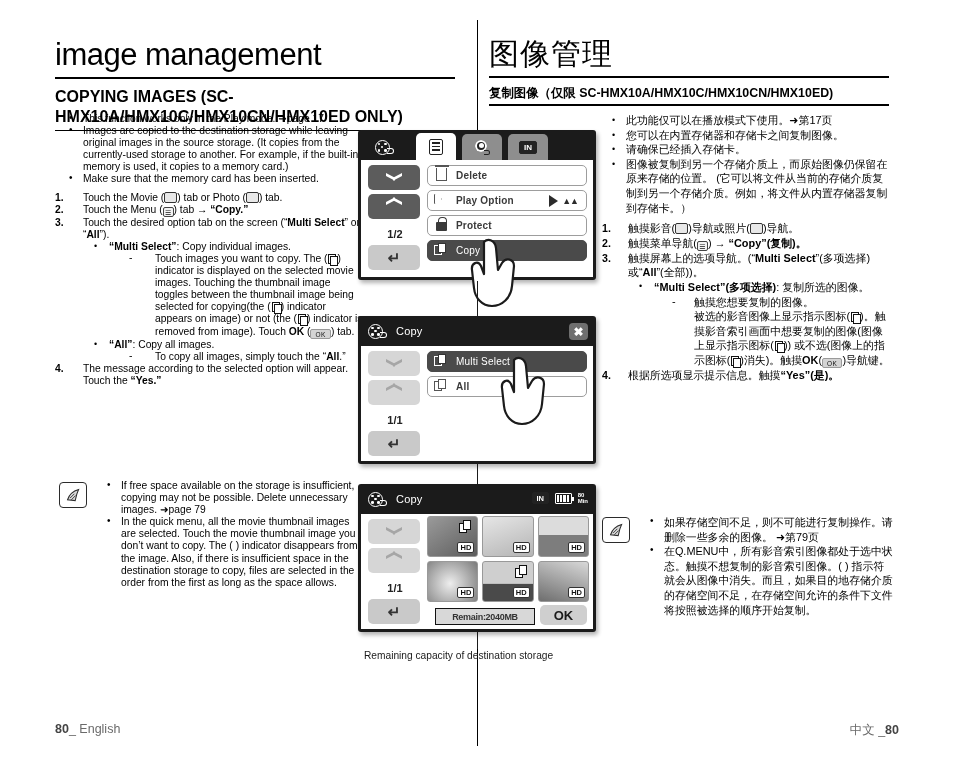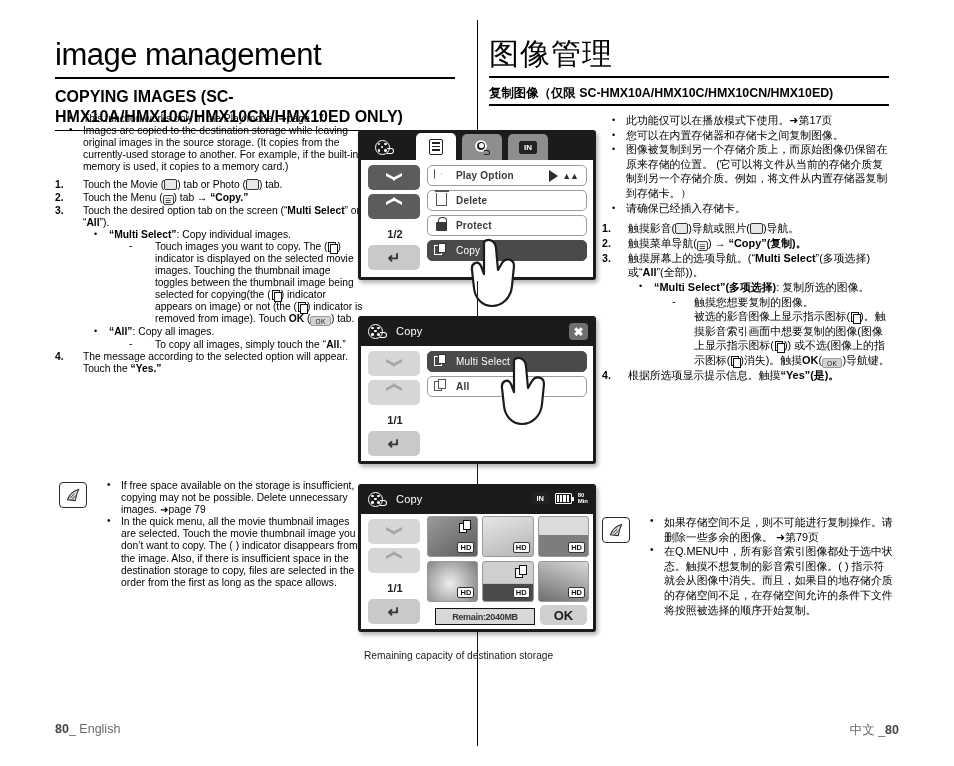--- a/index.html
+++ b/index.html
@@ -311,20 +311,21 @@
     <h1 class="big-title">image management</h1>
     <div class="rule"></div>
     <h2 class="sub-title">COPYING IMAGES (SC-HMX10A/HMX10C/HMX10CN/HMX10ED ONLY)</h2>
     <div class="sub-rule"></div>
   </div>
 
   <div class="body-en">
     <ul class="bul">
       <li>This function works only in the Play mode. ➜page 17</li>
       <li>Images are copied to the destination storage while leaving original images in the source storage. (It copies from the currently-used storage to another. For example, if the built-in memory is used, it copies to a memory card.)</li>
+      <li>Make sure that the memory card has been inserted.</li>
     </ul>
 
     <ol class="nums">
       <li>
         <span>Touch the Movie (</span><span class="gl film"></span><span>) tab or Photo (</span><span class="gl photo"></span><span>) tab.</span>
       </li>
       <li>
         <span>Touch the Menu (</span><span class="chip">☰</span><span>) tab → </span><b>“Copy.”</b>
       </li>
       <li>
@@ -367,22 +368,22 @@
     <h1 class="big-title cn">图像管理</h1>
     <div class="rule"></div>
     <h2 class="sub-title cn">复制图像（仅限 SC-HMX10A/HMX10C/HMX10CN/HMX10ED)</h2>
     <div class="sub-rule"></div>
   </div>
 
   <div class="body-cn">
     <ul class="bul">
       <li>此功能仅可以在播放模式下使用。➜第17页</li>
       <li>您可以在内置存储器和存储卡之间复制图像。</li>
+      <li>请确保已经插入存储卡。</li>
       <li>图像被复制到另一个存储介质上，而原始图像仍保留在原来存储的位置。 (它可以将文件从当前的存储介质复制到另一个存储介质。例如，将文件从内置存储器复制到存储卡。）</li>
-      <li>请确保已经插入存储卡。</li>
     </ul>
 
     <ol class="nums">
       <li>
         <span>触摸影音(</span><span class="gl film"></span><span>)导航或照片(</span><span class="gl photo"></span><span>)导航。</span>
       </li>
       <li>
         <span>触摸菜单导航(</span><span class="chip">☰</span><span>) → </span><b>“Copy”(复制)。</b>
       </li>
       <li>
@@ -456,35 +457,35 @@
             <div class="chev down"></div>
           </div>
         <div class="pagecount">1/2</div>
         <div class="navbtn back">
             <span class="backarrow">↵</span>
           </div>
       </div>
       <div class="menucol" style="top:5px;">
         <div class="menuitem">
           <div class="mi-icon">
+              <div class="ic-trash"></div>
+            </div>
+          <span class="mi-label">Delete</span>
+        </div>
+        <div class="menuitem">
+          <div class="mi-icon">
               <div class="ic-play">
                 <div class="o"></div>
               </div>
             </div>
           <span class="mi-label">Play Option</span>
           <span class="mi-right">
             <span class="play-tri"></span>
             <span class="play-mm">▲▲</span>
           </span>
-        </div>
-        <div class="menuitem">
-          <div class="mi-icon">
-              <div class="ic-trash"></div>
-            </div>
-          <span class="mi-label">Delete</span>
         </div>
         <div class="menuitem">
           <div class="mi-icon">
               <div class="ic-lock"></div>
             </div>
           <span class="mi-label">Protect</span>
         </div>
         <div class="menuitem sel">
           <div class="mi-icon">
               <div class="ic-copy">

